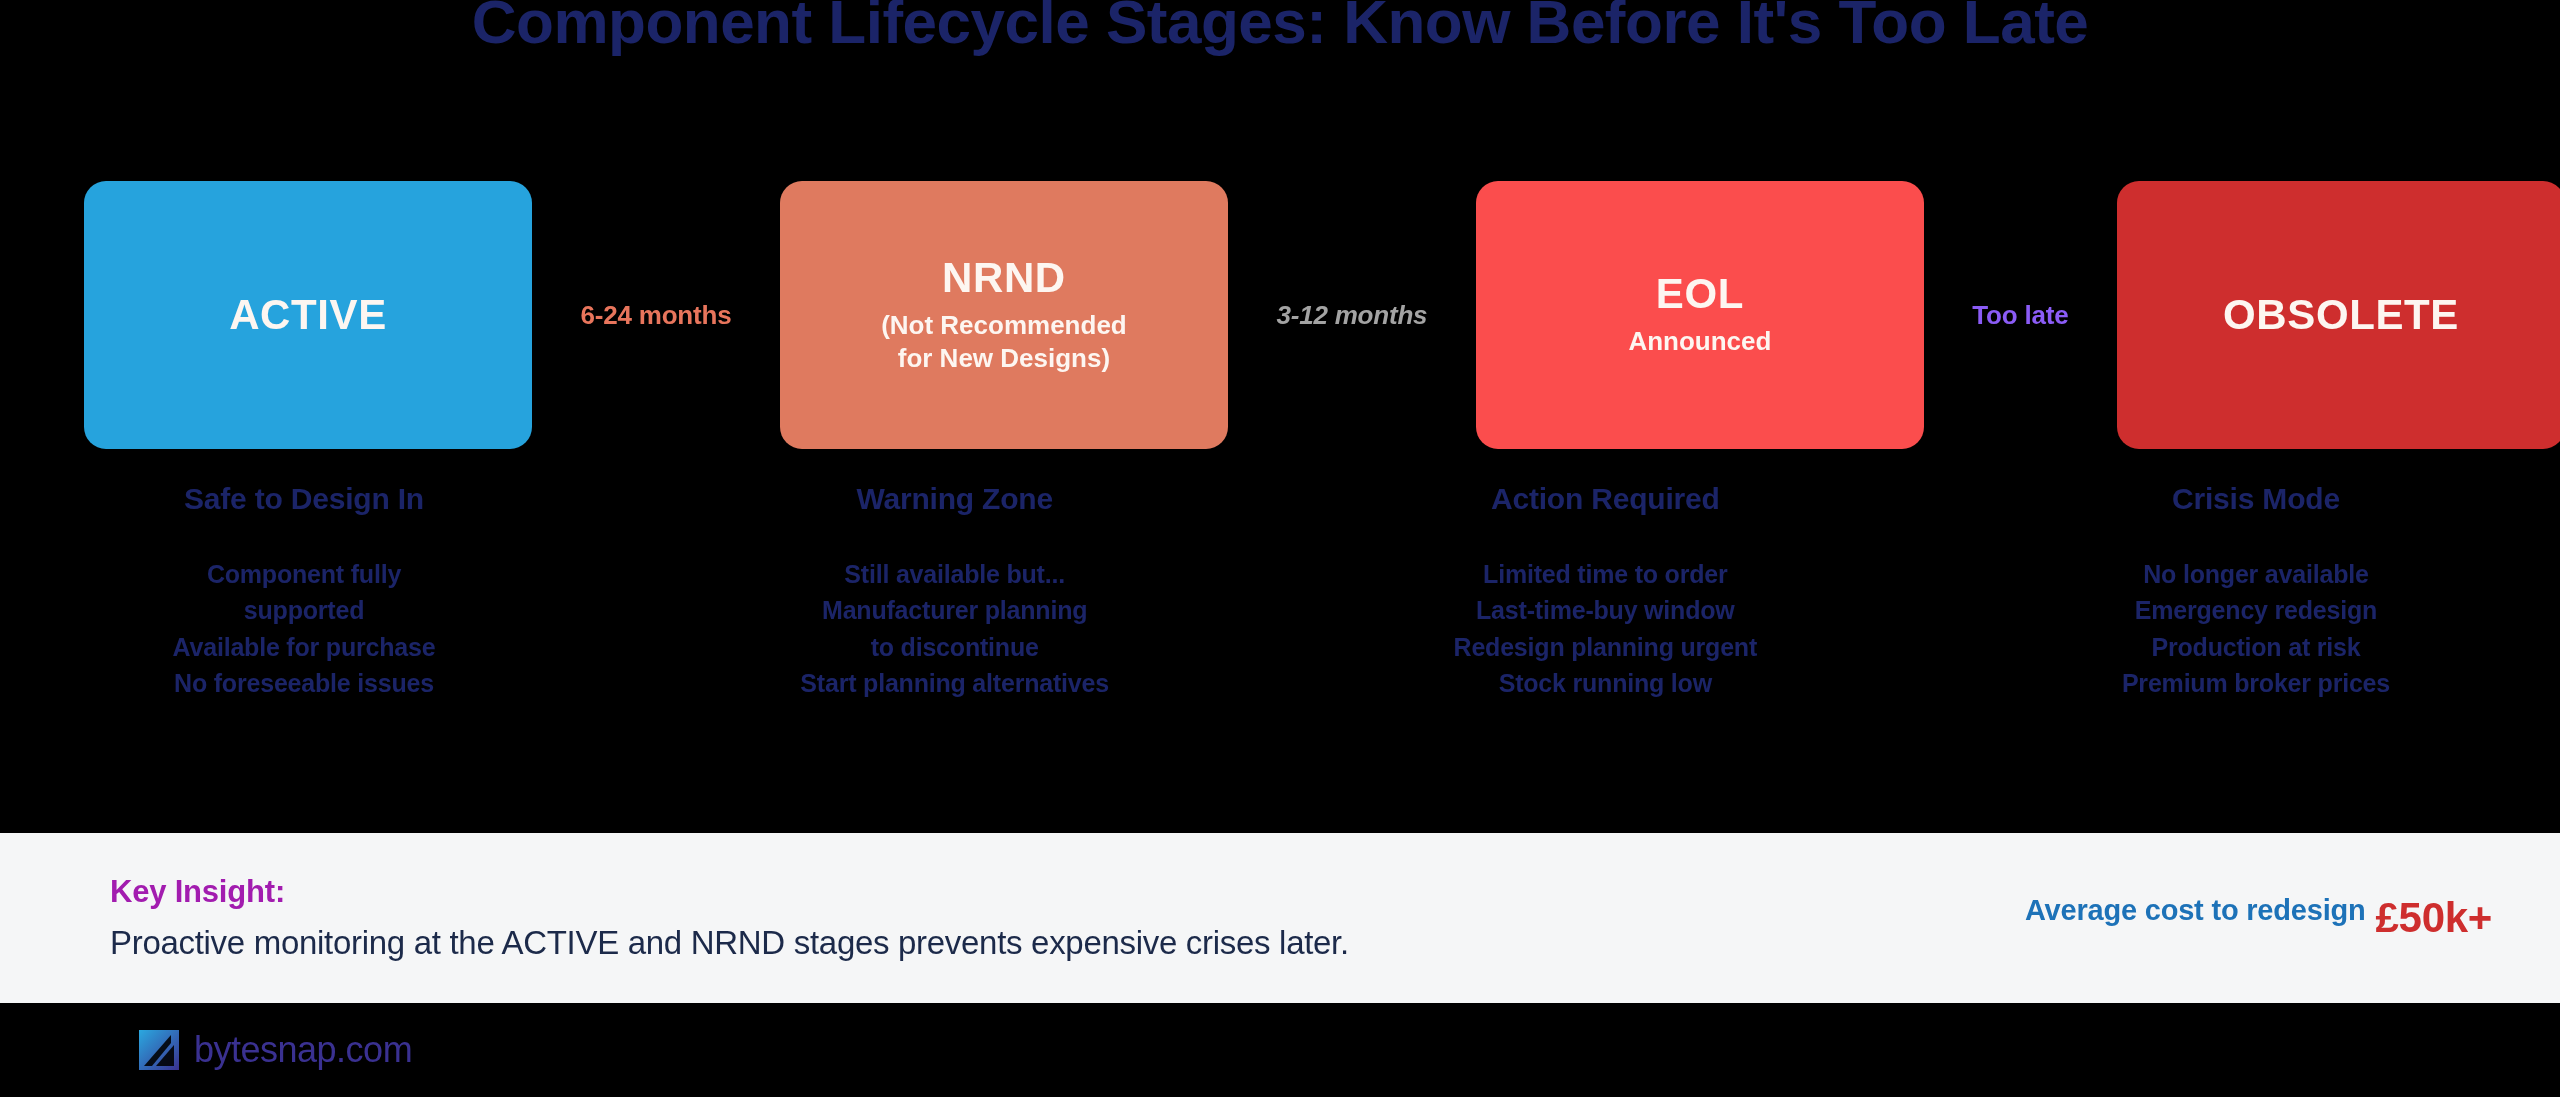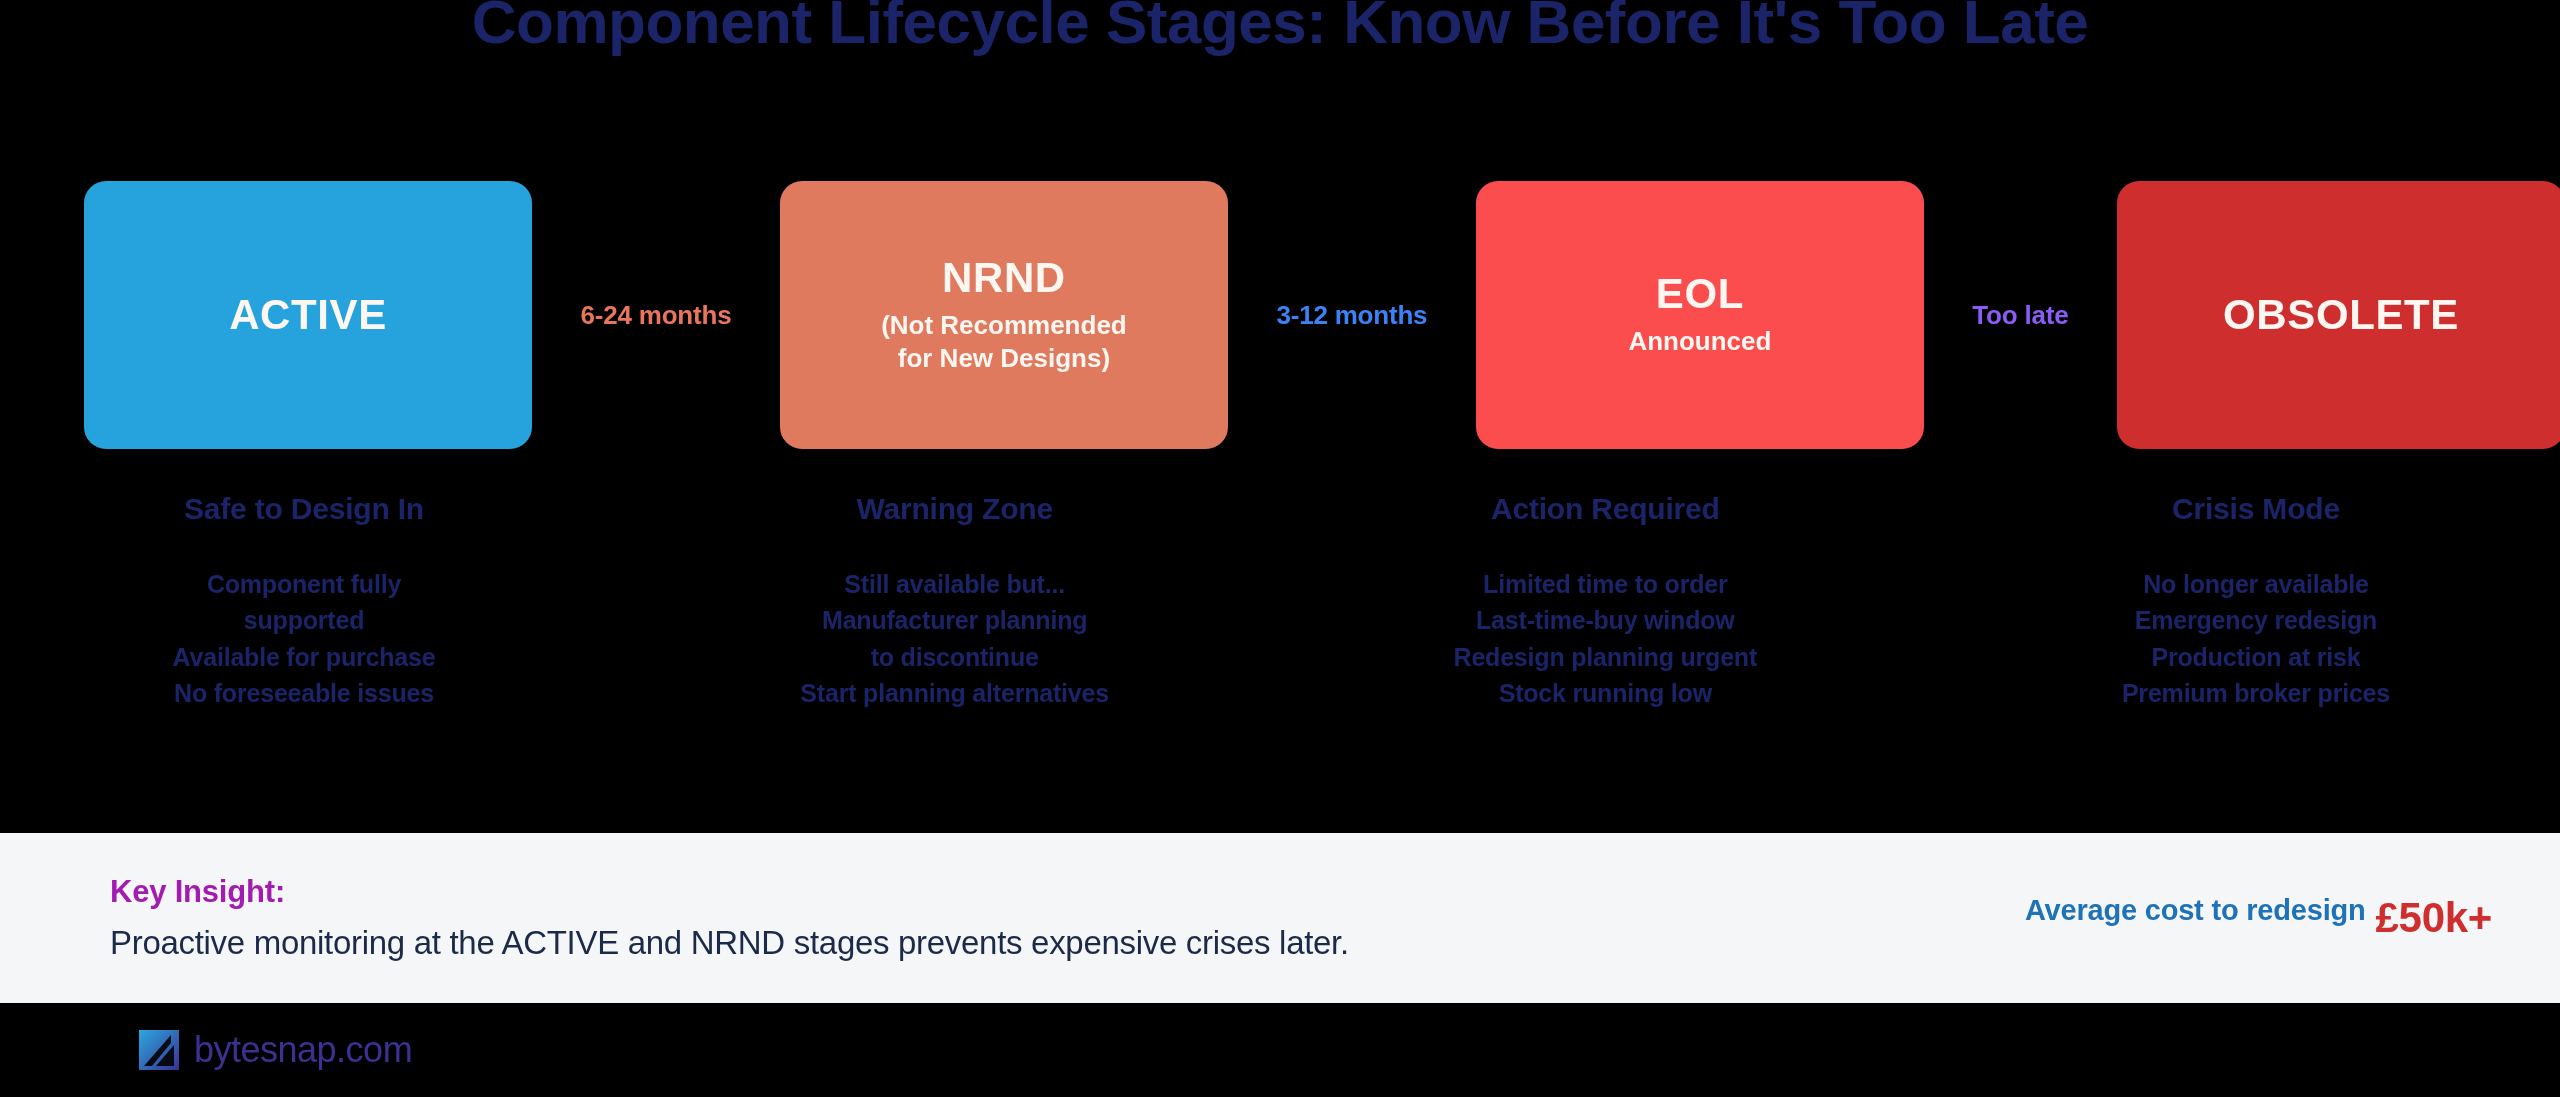--- a/index.html
+++ b/index.html
@@ -86,21 +86,21 @@
   .connector-label {
     font-size: 26px;
     font-weight: 800;
     white-space: nowrap;
     letter-spacing: -0.2px;
   }
 
   
   .descs {
     position: absolute;
-    top: 492px;
+    top: 482px;
     left: 80px;
     width: 2400px;
     display: flex;
     justify-content: space-between;
   }
 
   .desc-col {
     width: 448px;
     text-align: center;
     color: #1b2468;
@@ -211,21 +211,21 @@
 
     <div class="stage" id="stage-1" style="background: rgb(223, 122, 95);">
       <div class="stage-title">NRND</div>
       <div class="stage-sub" id="sub-1">
           <div>(Not Recommended</div>
           <div>for New Designs)</div>
         </div>
     </div>
 
     <div class="connector">
-      <span class="connector-label" id="conn-1" style="color: #3b82f6;">3-12 months</span>
+      <span class="connector-label" id="conn-1" style="color: #a3a3a3; font-style: italic;">3-12 months</span>
     </div>
 
     <div class="stage" id="stage-2" style="background: rgb(251, 77, 77);">
       <div class="stage-title">EOL</div>
       <div class="stage-sub" id="sub-2">
           <div>Announced</div>
         </div>
     </div>
 
     <div class="connector">

